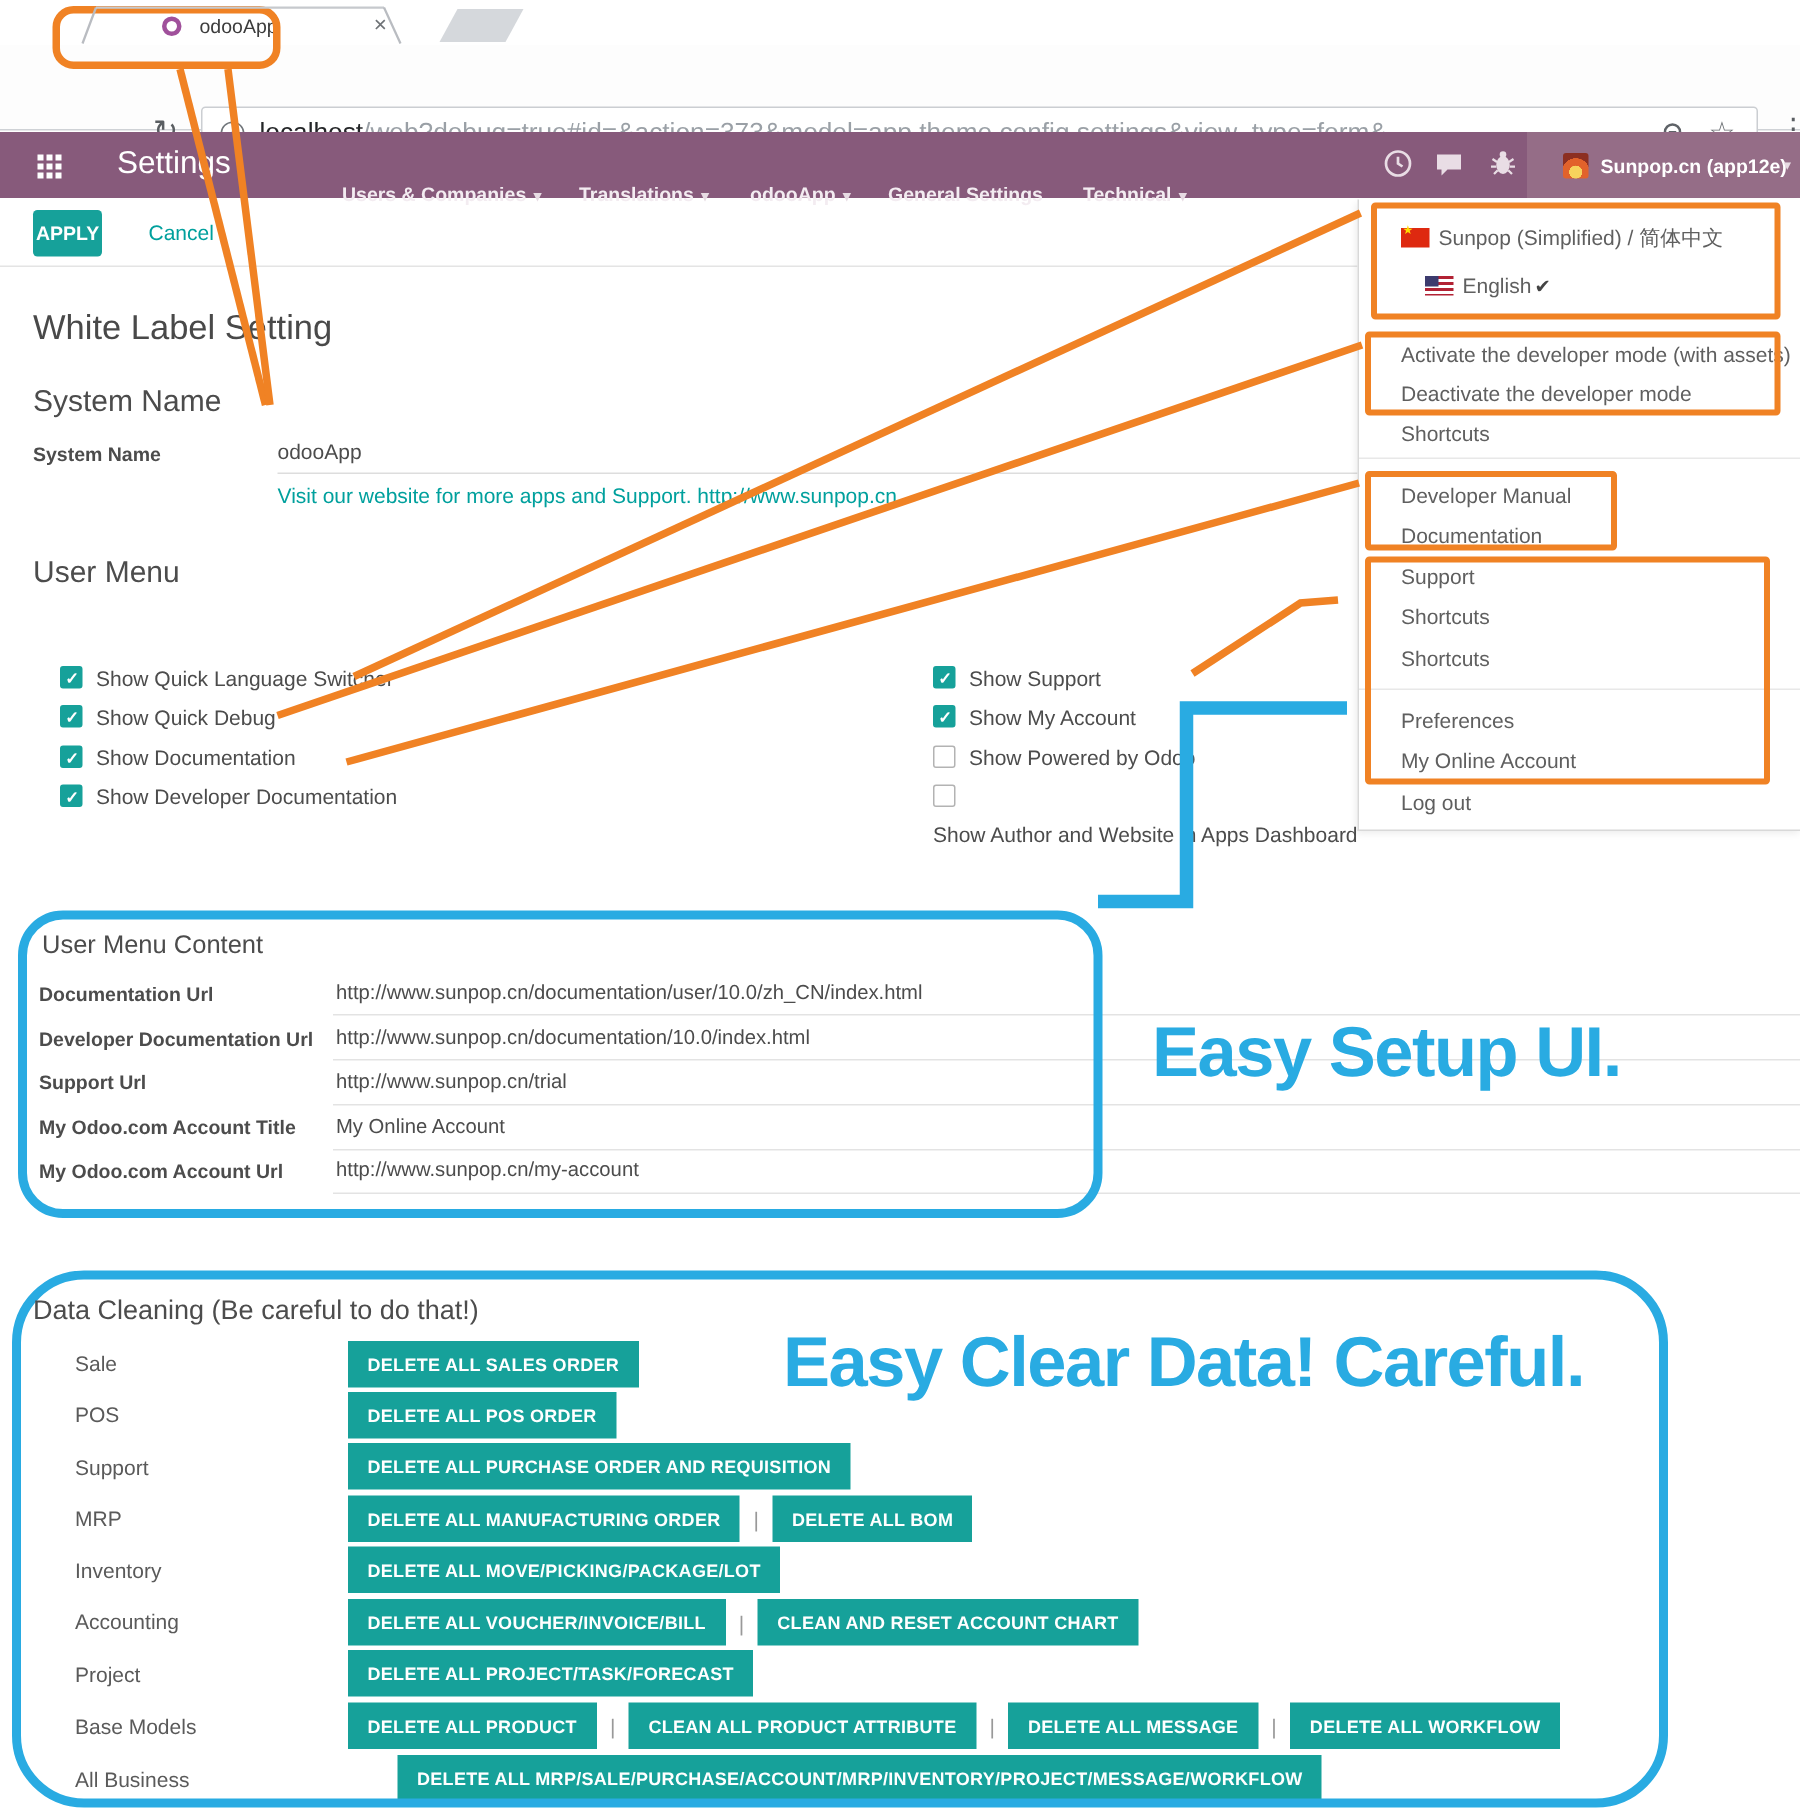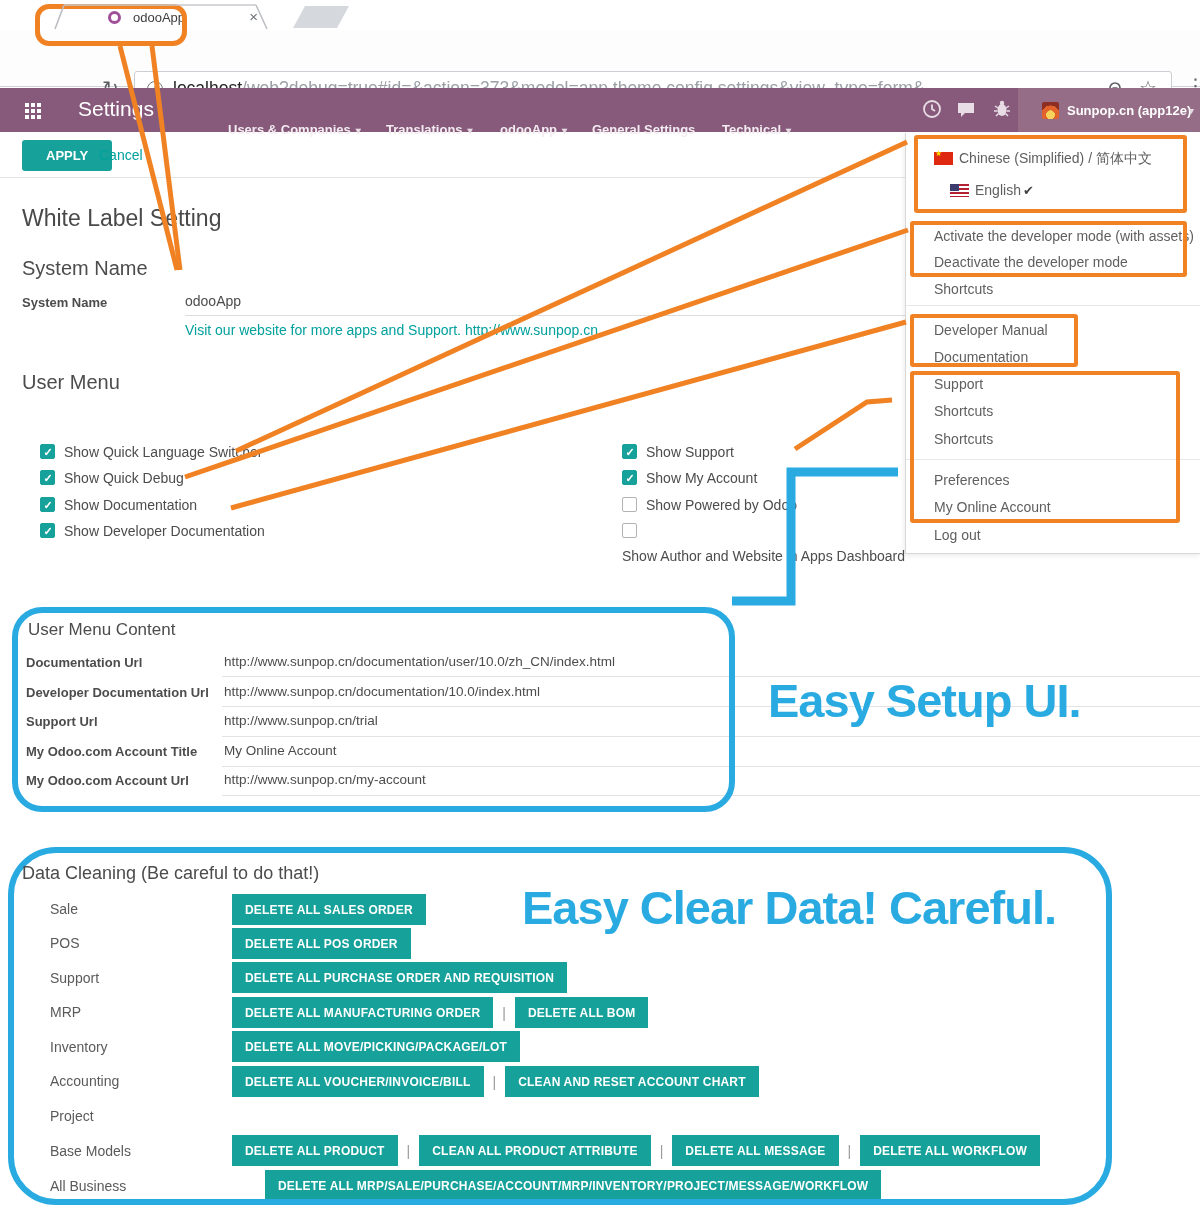--- a/index.html
+++ b/index.html
@@ -30,21 +30,21 @@
   .nav-item { position:absolute; top:103px; font-size:13px; font-weight:600; color:#f3ecf1; white-space:nowrap;margin-top:19px; }
   .nav-item .caret { font-size:10px; margin-left:5px; color:#e7dbe3; }
   .bar-ico { position:absolute; top:99px; width:20px; height:20px; }
   .bar-ico svg { width:20px; height:20px; }
   .user-area { position:absolute; left:1018px; top:88px; width:182px; height:44px; background:#956d87; display:flex; align-items:center; }
   .avatar { width:17px; height:17px; margin-left:24px; border-radius:2px; background:radial-gradient(circle at 50% 75%, #f7d35c 0 28%, #e2622b 29% 60%, #8c2f22 61%); }
   .user-label { margin-left:8px; font-size:13px; font-weight:600; color:#fff; }
   .user-area .caret { position:absolute; right:6px; font-size:10px; color:#e7dbe3; }
 
   
-  .btn-apply { position:absolute; left:22px; top:140px; background:#16a19a; color:#fff; border:none; font-family:inherit; font-weight:bold; font-size:13px; padding:8px 24px; border-radius:3px; }
+  .btn-apply { position:absolute; left:22px; top:140px; background:#16a19a; color:#fff; border:none; font-family:inherit; font-weight:bold; font-size:13px; padding:8px 2px; border-radius:3px; }
   .lnk-cancel { position:absolute; left:99px; top:147px; color:#00a09d; font-size:14px; }
   .rule { position:absolute; left:0; top:177px; width:1200px; height:1px; background:#e4e4e4; }
   .h1 { position:absolute; font-size:23px; color:#494949; }
   .h2 { position:absolute; font-size:20px; color:#4c4c4c; }
   .fld-label { position:absolute; font-size:13px; font-weight:bold; color:#4c4c4c; }
   .fld-value { position:absolute; font-size:14px; color:#4c4c4c; }
   .fld-line { position:absolute; height:1px; background:#ddd; }
   .teal-link { position:absolute; font-size:14px; color:#00a09d; }
   .cb { position:absolute; width:15px; height:15px; border-radius:2px; border:1px solid #b3b3b3; background:#fff; }
   .cb.checked { background:#16a19a; border-color:#16a19a; }
@@ -161,21 +161,21 @@
   <span class="cb checked" style="left:622px;top:444px;"></span>
   <span class="cb-label" style="left:646px;top:444px;">Show Support</span>
   <span class="cb checked" style="left:622px;top:470px;"></span>
   <span class="cb-label" style="left:646px;top:470px;">Show My Account</span>
   <span class="cb" style="left:622px;top:497px;"></span>
   <span class="cb-label" style="left:646px;top:497px;">Show Powered by Odoo</span>
   <span class="cb" style="left:622px;top:523px;"></span>
   <span class="note" style="left:622px;top:548px;">Show Author and Website in Apps Dashboard</span>
 
   <div class="dropdown">
-    <span class="dd-item" style="top:17px;"><span class="flag flag-cn"></span><span>Chinese (Simplified) / 简体中文</span></span>
+    <span class="dd-item" style="top:17px;"><span class="flag flag-cn"></span><span>Sunpop (Simplified) / 简体中文</span></span>
     <span class="dd-item" style="top:49px;padding-left:16px;"><span class="flag flag-us"></span><span>English</span><span class="dd-check">✔</span></span>
     <span class="dd-item" style="top:95px;">Activate the developer mode (with assets)</span>
     <span class="dd-item" style="top:121px;">Deactivate the developer mode</span>
     <span class="dd-item" style="top:148px;">Shortcuts</span>
     <div class="dd-div" style="top:172px;"></div>
     <span class="dd-item" style="top:189px;">Developer Manual</span>
     <span class="dd-item" style="top:216px;">Documentation</span>
     <span class="dd-item" style="top:243px;">Support</span>
     <span class="dd-item" style="top:270px;">Shortcuts</span>
     <span class="dd-item" style="top:298px;">Shortcuts</span>
@@ -236,20 +236,23 @@
   <div class="dc-btns" style="left:232px;top:1031px;">
     <button class="dc-btn">DELETE ALL MOVE/PICKING/PACKAGE/LOT</button>
   </div>
   <span class="dc-label" style="left:50px;top:1073px;">Accounting</span>
   <div class="dc-btns" style="left:232px;top:1066px;">
     <button class="dc-btn">DELETE ALL VOUCHER/INVOICE/BILL</button>
     <span class="dc-sep">|</span>
     <button class="dc-btn">CLEAN AND RESET ACCOUNT CHART</button>
   </div>
   <span class="dc-label" style="left:50px;top:1108px;">Project</span>
+  <div class="dc-btns" style="left:232px;top:1100px;">
+    <button class="dc-btn">DELETE ALL PROJECT/TASK/FORECAST</button>
+  </div>
   <span class="dc-label" style="left:50px;top:1143px;">Base Models</span>
   <div class="dc-btns" style="left:232px;top:1135px;">
     <button class="dc-btn">DELETE ALL PRODUCT</button>
     <span class="dc-sep">|</span>
     <button class="dc-btn">CLEAN ALL PRODUCT ATTRIBUTE</button>
     <span class="dc-sep">|</span>
     <button class="dc-btn">DELETE ALL MESSAGE</button>
     <span class="dc-sep">|</span>
     <button class="dc-btn">DELETE ALL WORKFLOW</button>
   </div>

